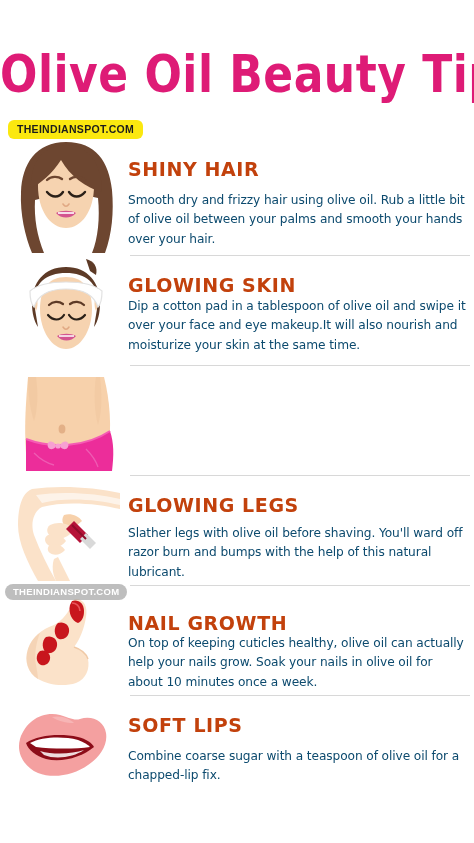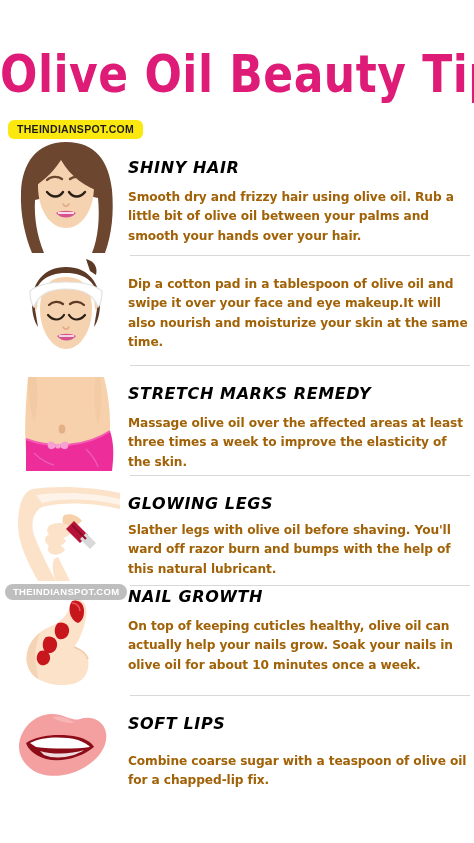--- a/index.html
+++ b/index.html
@@ -58,32 +58,31 @@
   .art-col { width:128px; flex:0 0 128px; position:relative; }
   .txt-col { flex:1 1 auto; padding-right:6px; position:relative; }
 
   .divider {
     position:absolute; left:130px; right:4px; height:1px;
     background:#d8d8d8;
   }
 
   .sec-head {
     font-family:"DejaVu Sans", sans-serif;
-    font-size:16px;
+    font-size:19px;
     font-weight:bold;
     letter-spacing:0.6px;
-    color:#000000;
-    font-style:italic;
+    color:#c2410c;
   }
   .sec-body {
     font-family:"DejaVu Sans", sans-serif;
     font-size:12.2px;
-    font-weight:bold;
+    font-weight:normal;
     line-height:1.58;
-    color:#a16207;
+    color:#0c4a6e;
     letter-spacing:-0.1px;
   }
 
   .art { position:absolute; }
 
   svg { display:block; }
 </style>
 </head>
 <body>
 
@@ -138,20 +137,21 @@
             <path d="M56 47 C60 44 66 44 70 48" stroke="#5d3a26" stroke-width="2.2" fill="none" stroke-linecap="round"></path>
             <path d="M34 58 C39 64 46 64 50 58" stroke="#2a2018" stroke-width="2.2" fill="none" stroke-linecap="round"></path>
             <path d="M55 58 C59 64 66 64 71 58" stroke="#2a2018" stroke-width="2.2" fill="none" stroke-linecap="round"></path>
             <path d="M49 70 C51 73 53 73 55 70" stroke="#e0a883" stroke-width="1.5" fill="none" stroke-linecap="round"></path>
             <path d="M43 79 C48 76 57 76 62 79 C57 85 48 85 43 79 Z" fill="#d4548f"></path>
             <path d="M45 79 L60 79" stroke="#ffffff" stroke-width="1.5"></path>
           </svg>
         </div>
       </div>
       <div class="txt-col" style="padding-top:19px;">
+        <div class="sec-head">GLOWING SKIN</div>
         <div class="sec-body" style="margin-top:1px;">Dip a cotton pad in a tablespoon of olive oil and swipe it over your face and eye makeup.It will also nourish and moisturize your skin at the same time.</div>
       </div>
     </div>
 
     <div class="row" style="height:110px;">
       <div class="divider" style="top:0px;"></div>
       <div class="art-col">
         <div class="art" style="left:12px; top:10px;">
           <svg width="108" height="98" viewBox="0 0 108 98">
             <path d="M16 2 C14 26 12 50 14 78 L96 78 C100 52 98 26 92 2 Z" fill="#f7d1ab"></path>
@@ -161,24 +161,20 @@
             <path d="M14 64 C40 74 74 72 98 56 C102 68 102 80 100 96 L14 96 Z" fill="#ec2d9a"></path>
             <path d="M14 64 C40 74 74 72 98 56" stroke="#f55bb4" stroke-width="2" fill="none"></path>
             <path d="M44 70 C40 64 34 66 36 72 C38 76 44 74 44 70 Z" fill="#f7a0d2"></path>
             <path d="M48 70 C52 64 58 66 56 72 C54 76 48 74 48 70 Z" fill="#f7a0d2"></path>
             <circle cx="46" cy="71" r="2.6" fill="#f7a0d2"></circle>
             <path d="M22 78 C28 84 34 88 42 90" stroke="#f06fbd" stroke-width="1.3" fill="none" opacity="0.7"></path>
             <path d="M74 74 C80 80 84 86 86 92" stroke="#f06fbd" stroke-width="1.3" fill="none" opacity="0.7"></path>
           </svg>
         </div>
       </div>
-      <div class="txt-col" style="padding-top:19px;">
-        <div class="sec-head">STRETCH MARKS REMEDY</div>
-        <div class="sec-body" style="margin-top:11px;">Massage olive oil over the affected areas at least three times a week to improve the elasticity of the skin.</div>
-      </div>
     </div>
 
     <div class="row" style="height:110px;">
       <div class="divider" style="top:0px;"></div>
       <div class="art-col">
         <div class="art" style="left:8px; top:4px;">
           <svg width="116" height="104" viewBox="0 0 116 104">
             <path d="M24 10 C50 6 86 8 112 14 L112 30 C88 24 56 22 34 28 C26 32 22 44 26 56 C32 72 40 88 48 102 L30 102 C20 84 10 64 10 46 C10 28 14 14 24 10 Z" fill="#fbe2c9"></path>
             <path d="M28 16 C54 12 88 14 112 20 L112 26 C88 20 56 18 34 24 Z" fill="#ffffff" opacity="0.6"></path>
             <path d="M56 36 C62 34 70 36 74 42 L62 52 C56 48 52 42 56 36 Z" fill="#f7d1ab"></path>
@@ -207,39 +203,39 @@
             <path d="M24 84 C14 78 10 66 14 54 C16 48 20 42 26 38 C22 48 20 60 22 70 C23 76 24 81 24 84 Z" fill="#f2cfae" opacity="0.7"></path>
             <path d="M58 6 C64 4 70 8 70 16 C70 22 68 26 64 28 C58 26 54 18 56 10 Z" fill="#c8161d"></path>
             <path d="M44 28 C50 26 56 30 55 37 C54 42 50 45 45 44 C40 42 39 32 44 28 Z" fill="#c8161d"></path>
             <path d="M32 42 C38 40 44 44 43 51 C42 56 38 59 33 58 C28 56 27 46 32 42 Z" fill="#c8161d"></path>
             <path d="M26 56 C31 54 37 58 36 64 C35 69 31 71 27 70 C22 68 21 60 26 56 Z" fill="#c8161d"></path>
             <path d="M58 8 C62 8 66 11 66 16" stroke="#e8555b" stroke-width="1.6" fill="none"></path>
             <path d="M60 52 C66 54 72 58 74 64" stroke="#f0c9a6" stroke-width="1.4" fill="none"></path>
           </svg>
         </div>
       </div>
-      <div class="txt-col" style="padding-top:2px;">
+      <div class="txt-col" style="padding-top:27px;">
         <div class="sec-head">NAIL GROWTH</div>
-        <div class="sec-body" style="margin-top:11px;">On top of keeping cuticles healthy, olive oil can actually help your nails grow. Soak your nails in olive oil for about 10 minutes once a week.</div>
+        <div class="sec-body" style="">On top of keeping cuticles healthy, olive oil can actually help your nails grow. Soak your nails in olive oil for about 10 minutes once a week.</div>
       </div>
     </div>
 
     <div class="row" style="height:110px;">
       <div class="divider" style="top:0px;"></div>
       <div class="art-col">
         <div class="art" style="left:12px; top:10px;">
           <svg width="104" height="86" viewBox="0 0 104 86">
             <path d="M8 34 C14 16 30 6 48 10 C56 12 62 16 68 14 C80 10 92 16 94 28 C96 40 88 52 76 60 C62 70 42 74 26 68 C12 62 4 48 8 34 Z" fill="#f4a0a0"></path>
             <path d="M14 38 C26 30 48 28 66 32 C74 34 80 38 82 42 C70 52 50 58 34 54 C24 51 16 45 14 38 Z" fill="#8c0c18"></path>
             <path d="M18 38 C30 32 50 31 66 35 C72 37 76 40 78 42 C64 44 40 44 24 42 Z" fill="#ffffff"></path>
             <path d="M28 46 C42 50 60 49 72 45 C62 52 44 55 32 50 Z" fill="#ffffff" opacity="0.85"></path>
             <path d="M40 12 C50 10 58 14 62 18 C54 18 46 16 40 12 Z" fill="#f7b5b5"></path>
           </svg>
         </div>
       </div>
       <div class="txt-col" style="padding-top:19px;">
         <div class="sec-head">SOFT LIPS</div>
-        <div class="sec-body" style="margin-top:19px;">Combine coarse sugar with a teaspoon of olive oil for a chapped-lip fix.</div>
+        <div class="sec-body" style="margin-top:11px;">Combine coarse sugar with a teaspoon of olive oil for a chapped-lip fix.</div>
       </div>
     </div>
 
   </div>
 </div>
 
 </body></html>

